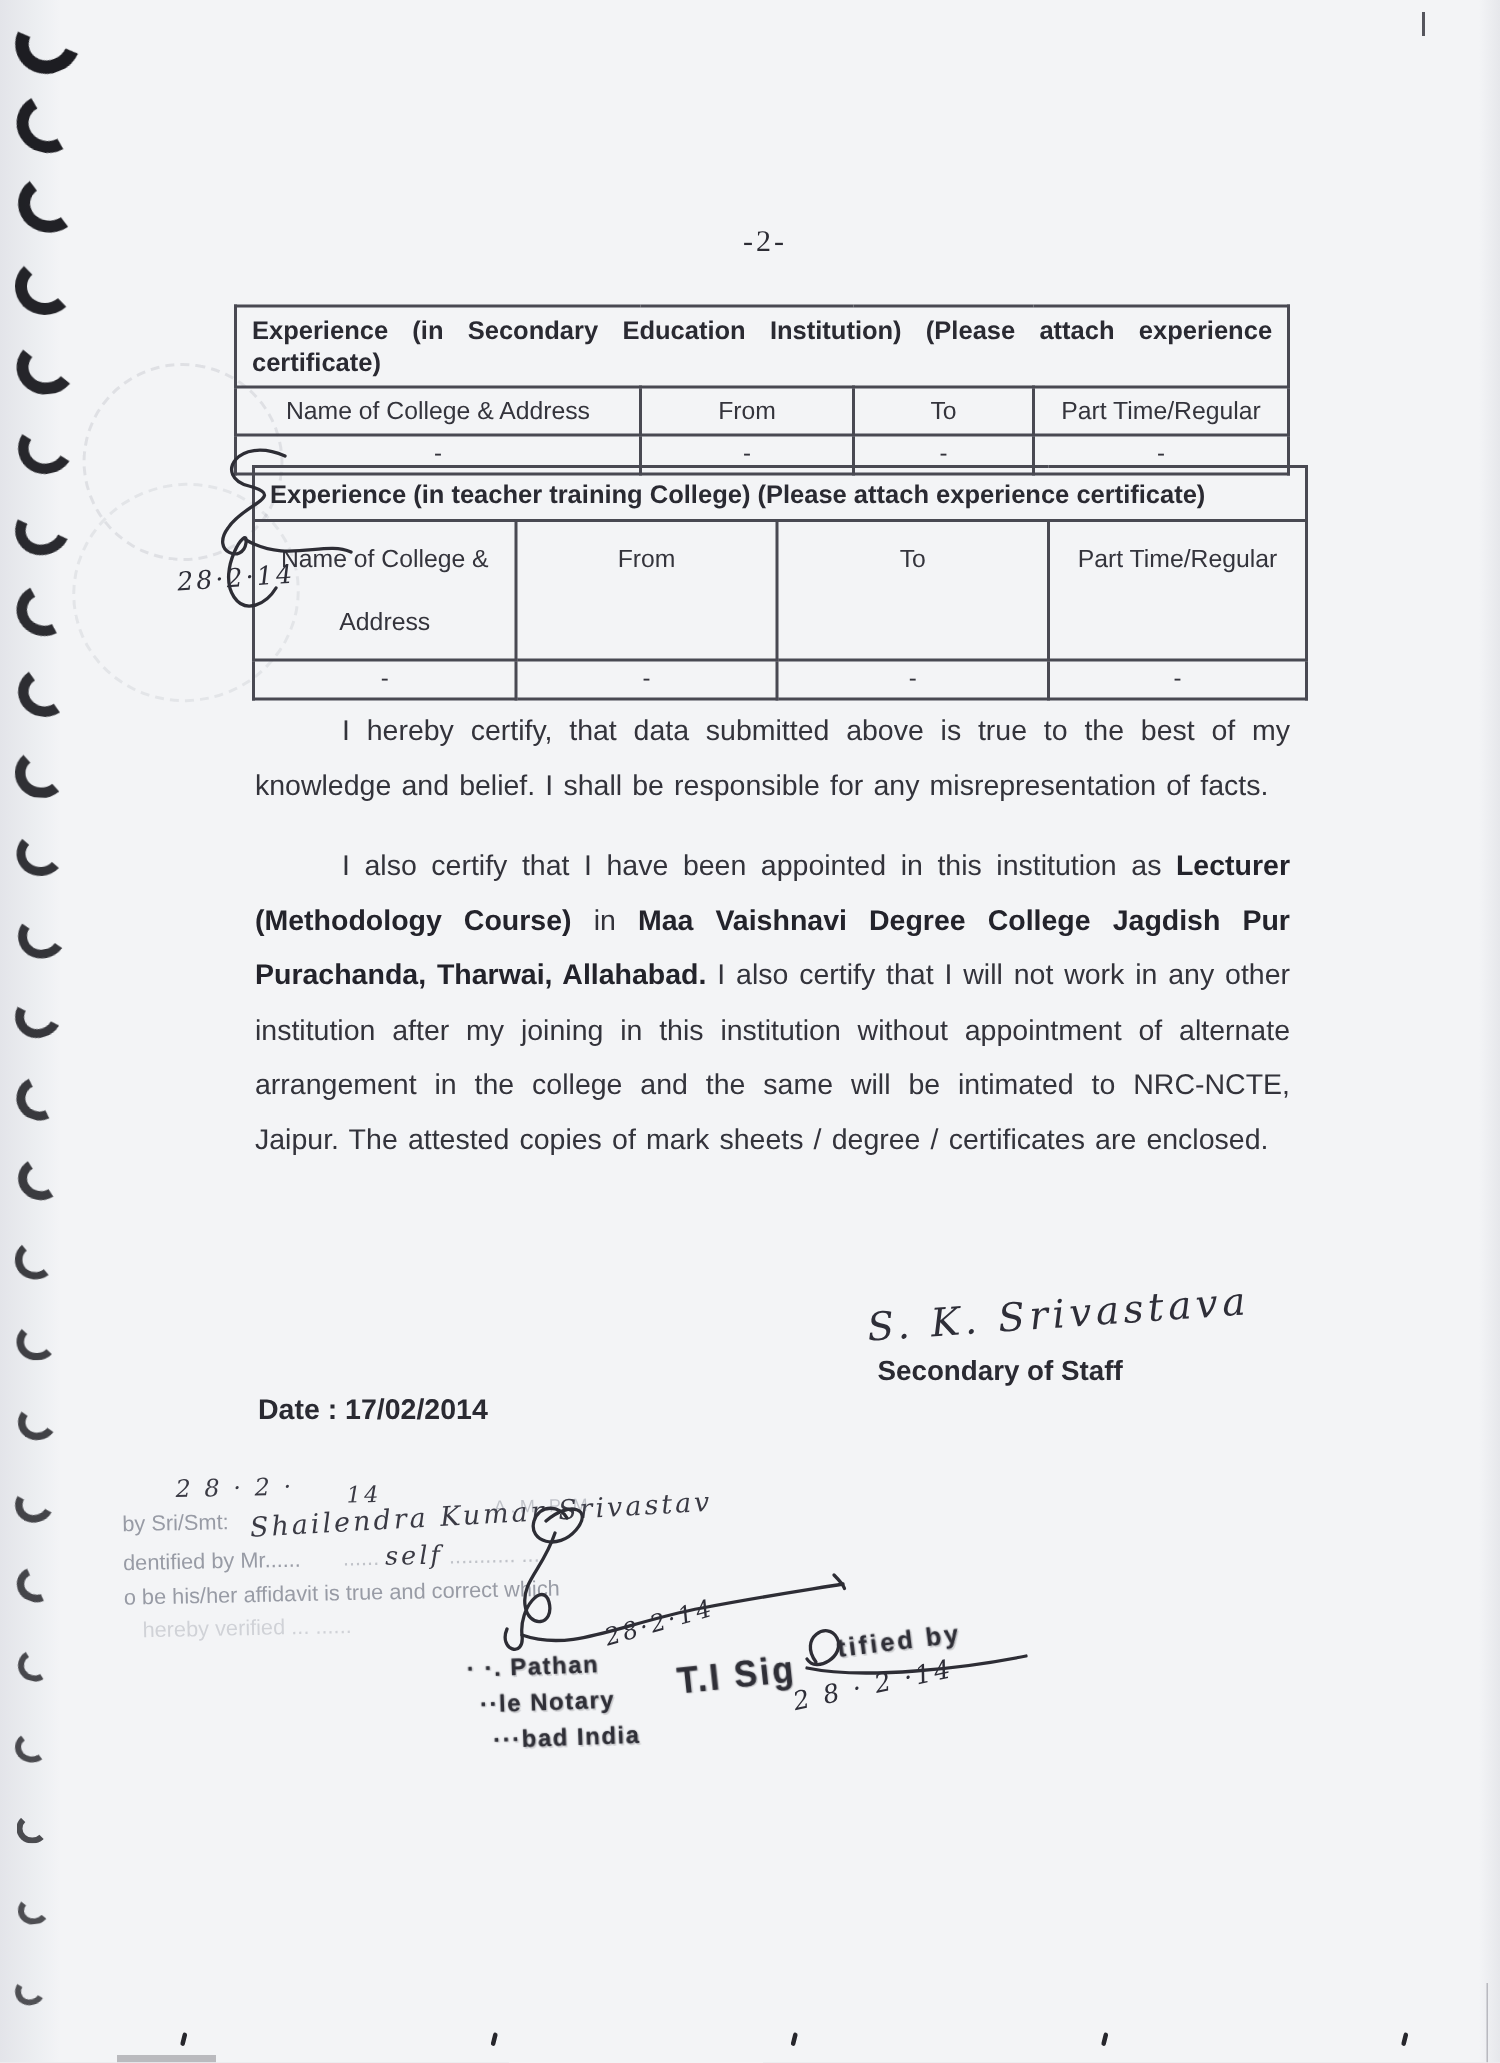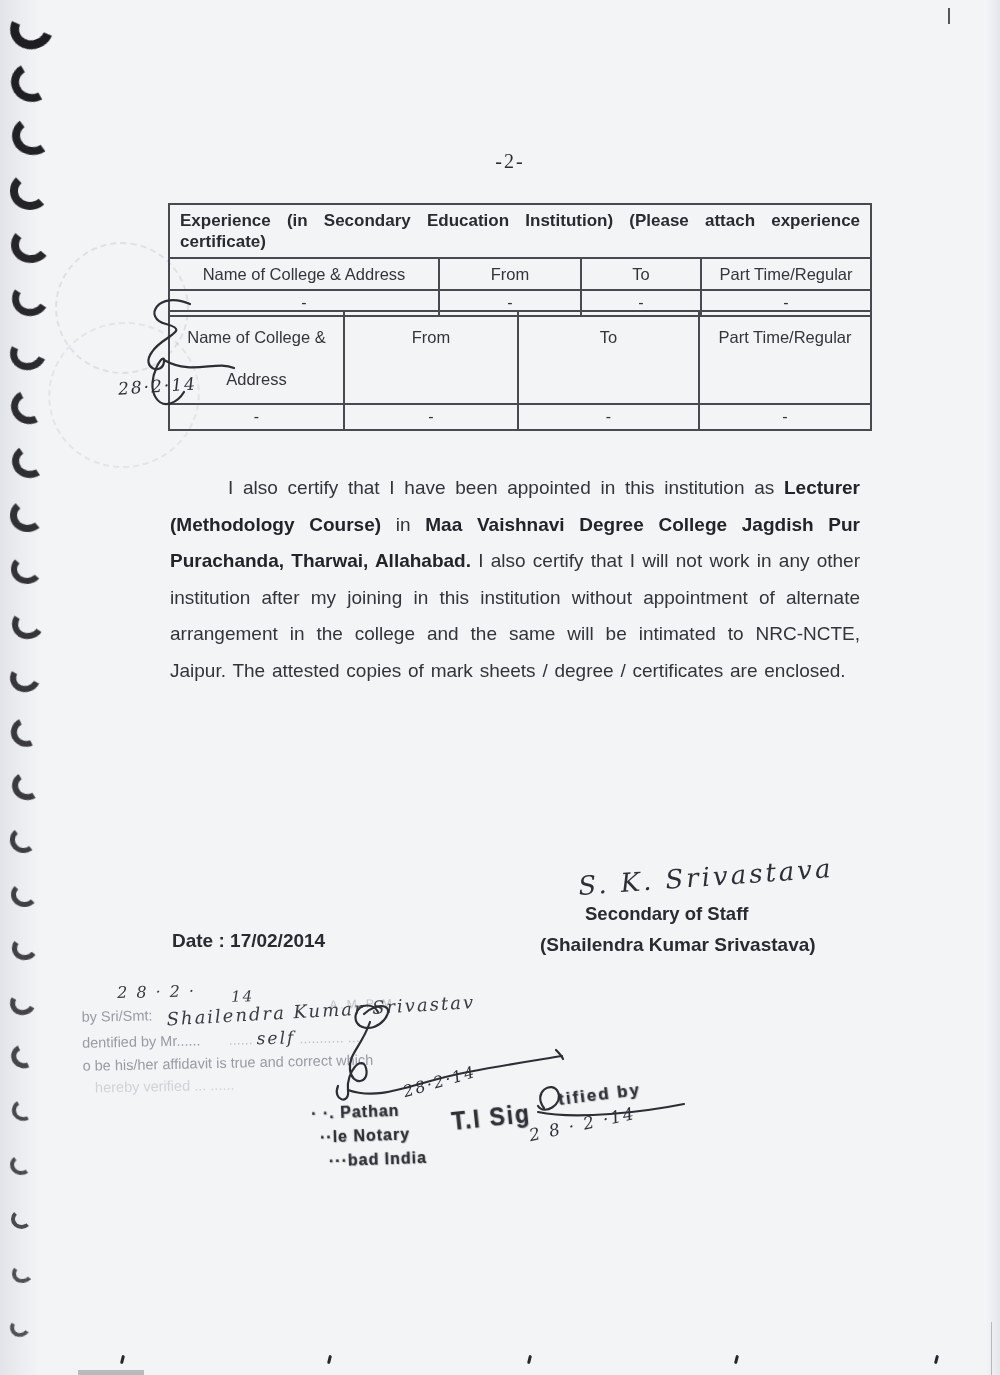--- a/index.html
+++ b/index.html
@@ -110,21 +110,21 @@
       <div class="hole" style="left: 11px; top: 1209.2px; width: 13.1667px; height: 11.85px; border-width: 4.41667px; transform: rotate(0deg); opacity: 0.770833;"></div>
       <div class="hole" style="left: 12px; top: 1263.8px; width: 12.5833px; height: 11.325px; border-width: 4.20833px; transform: rotate(-7deg); opacity: 0.760417;"></div>
       <div class="hole" style="left: 10px; top: 1318.4px; width: 12px; height: 10.8px; border-width: 4px; transform: rotate(-14deg); opacity: 0.75;"></div>
     </div>
 
   <div class="faintcircle" style="left:55px; top:242px; width:130px; height:128px; transform:rotate(8deg);"></div>
   <div class="faintcircle" style="left:48px; top:322px; width:148px; height:142px; transform:rotate(-12deg); opacity:.11;"></div>
 
   <div class="abs pageno" style="left:478px; top:150px; width:64px;">-2-</div>
 
-  <table class="doc abs" style="left:168px; top:203px; width:702px;padding-left:36px;">
+  <table class="doc abs" style="left:156px; top:203px; width:702px;padding-left:36px;">
     <colgroup>
         <col style="width:270px">
         <col style="width:142px">
         <col style="width:120px">
         <col style="width:170px">
       </colgroup>
     <tbody>
         <tr>
           <td class="ttl" colspan="4" style="height:44px;">Experience (in Secondary Education Institution) (Please attach experience certificate)</td>
         </tr>
@@ -144,20 +144,23 @@
     </table>
 
   <table class="doc abs" style="left:168px; top:310px; width:702px;">
     <colgroup>
         <col style="width:175px">
         <col style="width:174px">
         <col style="width:181px">
         <col style="width:172px">
       </colgroup>
     <tbody>
+        <tr>
+          <td class="ttl" colspan="4" style="height:26px; white-space:nowrap;">Experience (in teacher training College) (Please attach experience certificate)</td>
+        </tr>
     <tr style="height:64px;">
       <th class="tall">Name of College &amp; Address</th>
       <th class="tall">From</th>
       <th class="tall">To</th>
       <th class="tall">Part Time/Regular</th>
     </tr>
     <tr style="height:26px;">
       <td class="dash">-</td>
       <td class="dash">-</td>
       <td class="dash">-</td>
@@ -166,26 +169,26 @@
   </tbody>
     </table>
 
   <svg class="abs scrawl" style="left:128px; top:296px;" width="120" height="130" viewBox="0 0 120 130">
     <path d="M62,8 C30,-6 14,22 38,28 C64,35 34,40 24,56 C12,72 34,80 36,66 C38,52 16,84 28,102 C36,114 50,106 56,96"></path>
     <path d="M36,64 C64,80 88,64 106,72"></path>
   </svg>
   <div class="abs hand" style="left:118px; top:376px; font-size:17px; transform:rotate(-4deg);">28·2·14</div>
 
   <div class="abs bodytext" style="left:170px; top:470px;">
+    <p>I hereby certify, that data submitted above is true to the best of my knowledge and belief. I shall be responsible for any misrepresentation of facts.</p>
     <p><span>I also certify that I have been appointed in this institution as </span><b>Lecturer (Methodology Course)</b><span> in </span><b>Maa Vaishnavi Degree College Jagdish Pur Purachanda, Tharwai, Allahabad.</b><span> I also certify that I will not work in any other institution after my joining in this institution without appointment of alternate arrangement in the college and the same will be intimated to NRC-NCTE, Jaipur. The attested copies of mark sheets / degree / certificates are enclosed.</span></p>
   </div>
 
   <div class="abs hand" style="left:578px; top:862px; font-size:26px; transform:rotate(-4deg); letter-spacing:3px;">S. K. Srivastava</div>
   <div class="abs blabel" style="left:585px; top:903px; font-size:18.5px;">Secondary of Staff</div>
-  <div class="abs blabel" style="left:540px; top:934px;">(Shailendra Kumar Srivastava)</div>
 
   <div class="abs blabel" style="left:172px; top:930px;">Date : 17/02/2014</div>
 
   <div class="abs notary" style="left:82px; top:980px;">
     <div style="position:relative; height:20px;">
       <span class="hand" style="position:absolute; left:36px; top:-2px; font-size:16px;">2 8 · 2 ·</span>
       <span class="hand" style="position:absolute; left:150px; top:4px; font-size:15px;">14</span>
     </div>
     <div style="position:relative; height:26px;">
       <span>by  Sri/Smt:</span>

